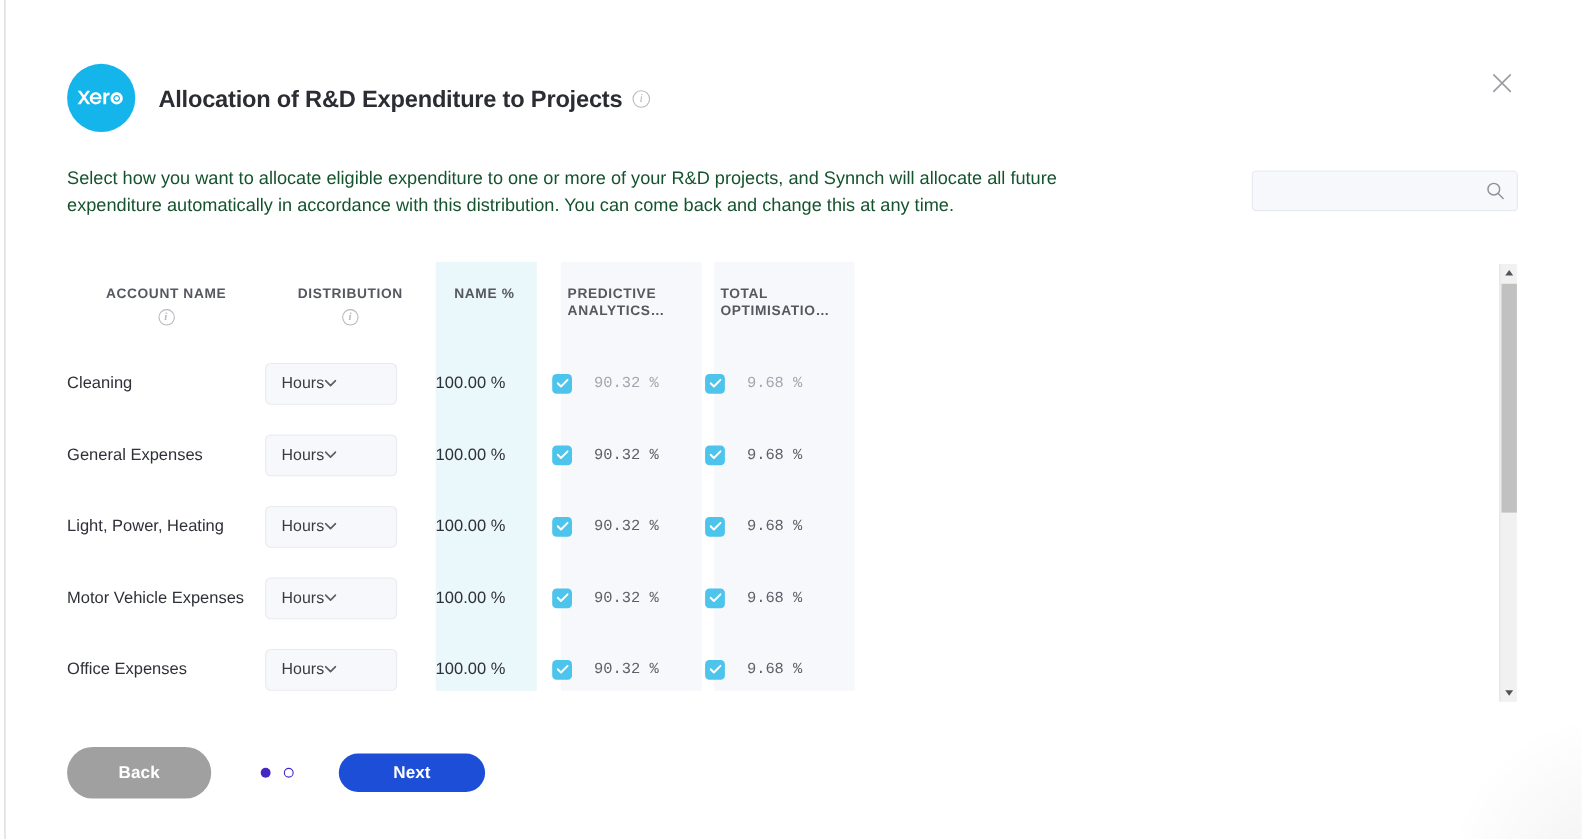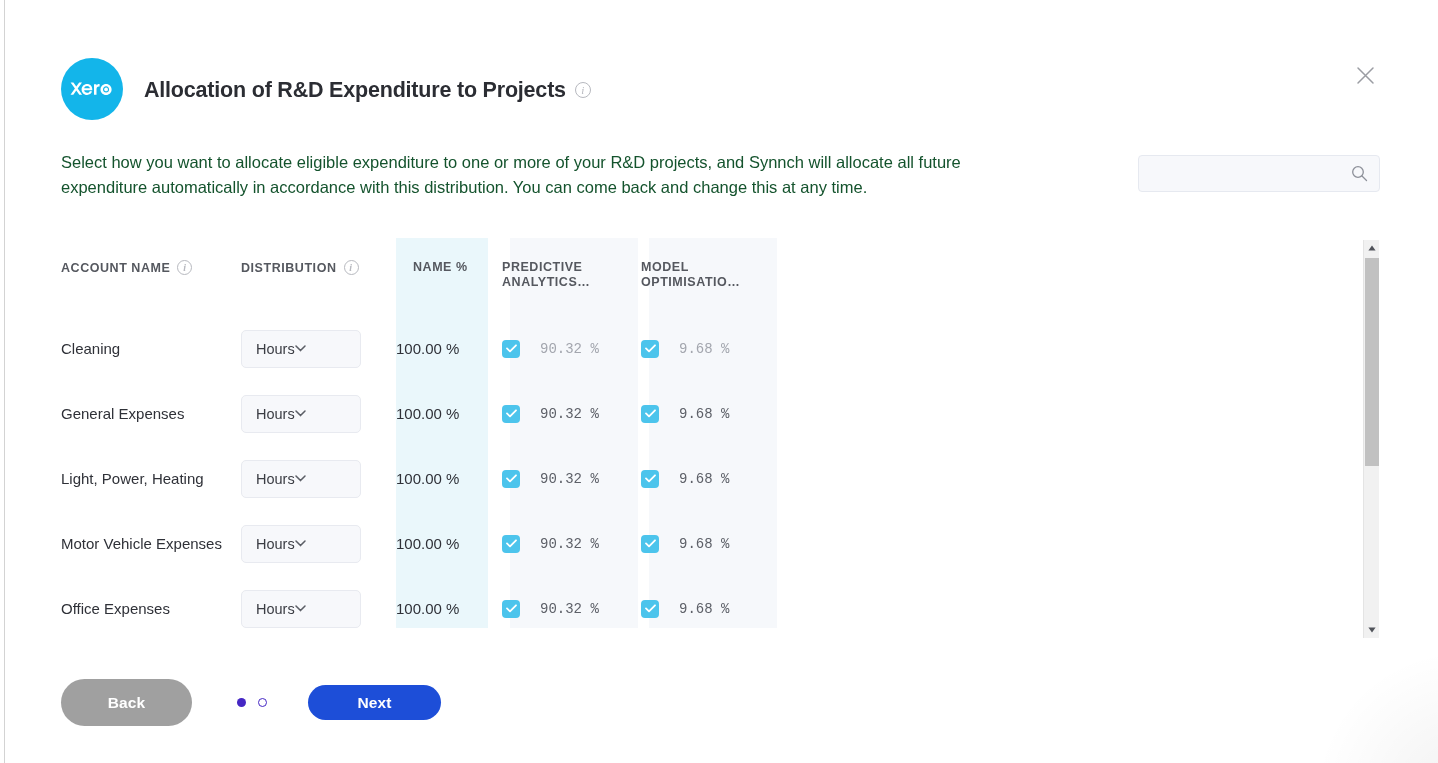--- a/index.html
+++ b/index.html
@@ -197,25 +197,25 @@
   table.alloc th {
     text-align: left;
     vertical-align: top;
     font-size: 12.5px;
     font-weight: bold;
     letter-spacing: 0.55px;
     color: #55585f;
     padding: 22px 0 0 0;
     height: 78px;
   }
-  .th-inner { display: flex; align-items: center; gap: 7px; }
+  .th-inner { display: flex; align-items: center; gap: 7px; flex-direction: column; }
   .th-proj {
     display: block;
     line-height: 15px;
-    padding-left: 14px;
+    padding-left: 28px;
     padding-right: 10px;
     word-break: break-word;
   }
   .th-total { padding-left: 17px; }
 
   table.alloc td {
     font-size: 15px;
     color: #2f3138;
     padding: 0;
     height: 65px;
@@ -397,21 +397,21 @@
               <span class="info-icon">i</span>
             </span>
           </th>
           <th>
             <span class="th-total">NAME %</span>
           </th>
           <th>
             <span class="th-proj">PREDICTIVE ANALYTICS…</span>
           </th>
           <th>
-            <span class="th-proj">MODEL OPTIMISATIO…</span>
+            <span class="th-proj">TOTAL OPTIMISATIO…</span>
           </th>
         </tr>
       </thead>
       <tbody id="tbody">
           <tr>
             <td class="acct-name">Cleaning</td>
             <td>
               <div class="dist-select">
                 <span>Hours</span>
                 <span class="chevron">

